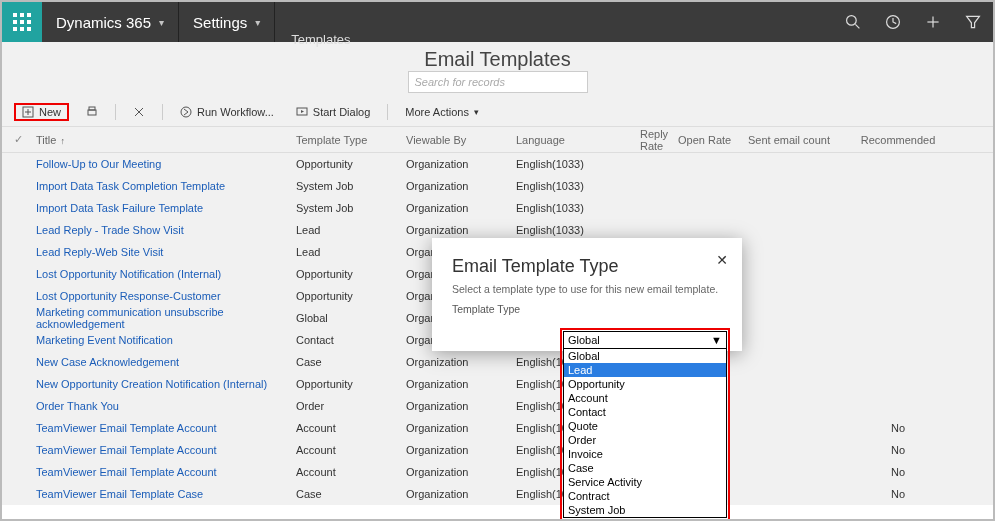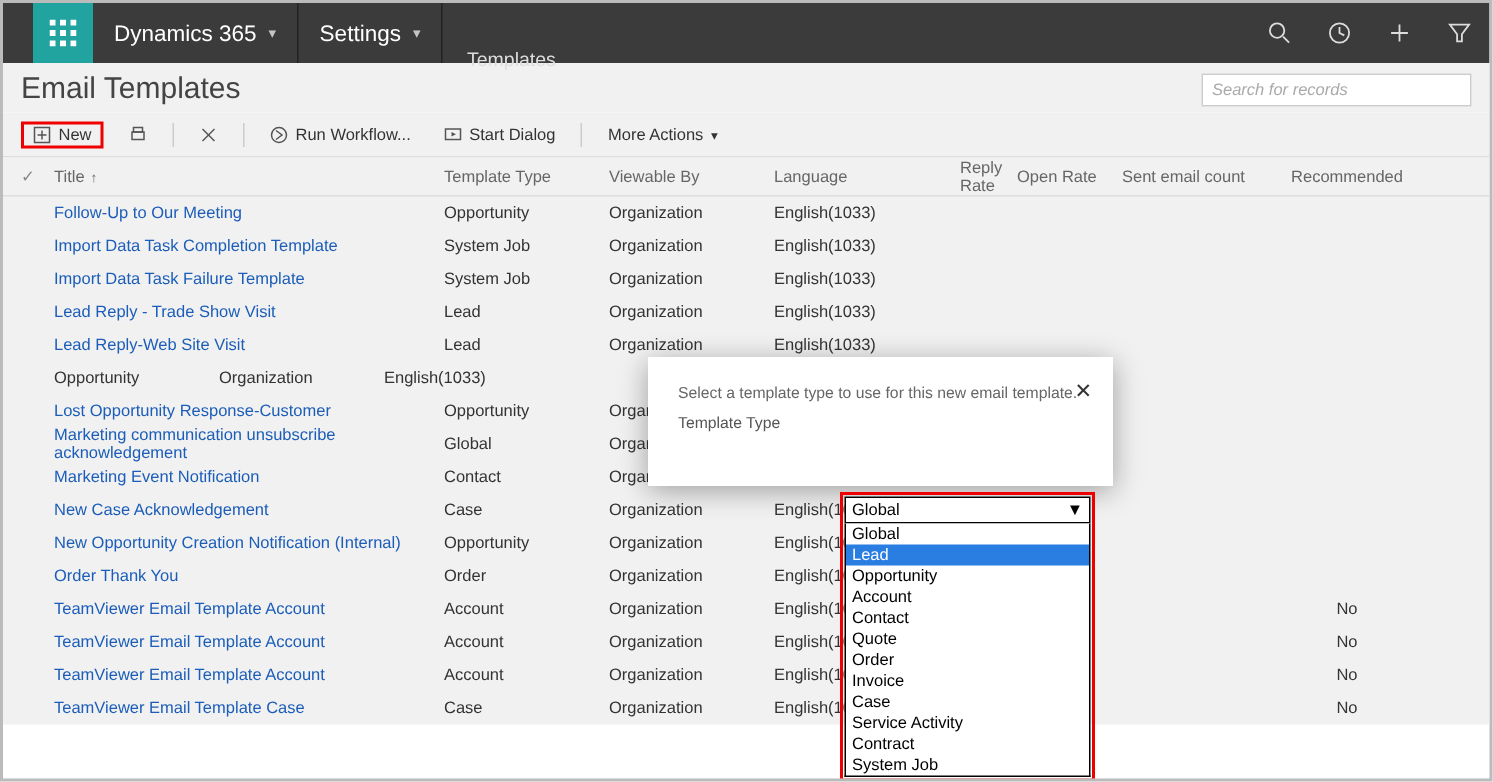--- a/index.html
+++ b/index.html
@@ -1,31 +1,31 @@
 <!DOCTYPE html>
 <html><head>
 <meta charset="utf-8">
 <style>
   * { box-sizing: border-box; margin: 0; padding: 0; font-family: "Segoe UI", Arial, sans-serif; }
   body { background: #fff; width: 995px; height: 521px; overflow: hidden; position: relative; border: 2px solid #bbb; }
 
   
-  .topnav { height: 40px; background: #3b3b3b; color: #fff; display: flex; align-items: center; padding-left: 20px; }
+  .topnav { height: 40px; background: #3b3b3b; color: #fff; display: flex; align-items: center; }
   .app-tile { width: 40px; height: 40px; background: #21a3a0; display:flex; align-items:center; justify-content:center;}
   .app-tile svg { width:18px; height:18px; fill:#fff;}
   .nav-item { padding: 0 14px; height:40px; display:flex; align-items:center; font-size:15px; color:#fff; cursor:pointer; gap:8px;}
   .nav-item .chev { font-size:10px; opacity:.7;}
   .nav-divider { width:1px; height:40px; background:#222; }
   .nav-sub { font-size:13px; color:#ddd; padding:0 16px;margin-top:34px;}
   .nav-right { margin-left:auto; display:flex; align-items:center; }
   .nav-icon { width:40px; height:40px; display:flex; align-items:center; justify-content:center; color:#ddd; cursor:pointer; }
   .nav-icon svg { width:16px; height:16px; stroke:#ddd; fill:none; stroke-width:1.5;}
 
   
-  .page-head { display:flex; align-items:center; justify-content:space-between; padding:6px 12px 4px 12px; background:#f1f1f1;}
+  .page-head { display:flex; align-items:center; justify-content:space-between; padding:6px 12px 4px 12px; background:#f1f1f1;flex-direction:column;}
   .page-title { font-size:20px; font-weight:300; color:#444;}
   .search-box { width:180px; height:22px; border:1px solid #ccc; background:#fff; font-size:11px; padding:2px 6px; color:#888; font-style:italic;}
   .search-box::placeholder { color:#aaa; font-style:italic;}
 
   
   .toolbar { height:30px; background:#f1f1f1; display:flex; align-items:center; gap:12px; padding:0 12px; font-size:11px; color:#333; border-bottom:1px solid #ddd;}
   .tbtn { display:flex; align-items:center; gap:5px; cursor:pointer; padding:3px 5px;}
   .tbtn.new { border:2px solid #e00; padding:1px 6px;}
   .tbtn svg { width:12px; height:12px; fill:#555;}
   .tsep { width:1px; height:16px; background:#ccc;}
@@ -220,20 +220,21 @@
         <div class="col-title"><a href="#">Lead Reply-Web Site Visit</a></div>
         <div class="col-type">Lead</div>
         <div class="col-view">Organization</div>
         <div class="col-lang">English(1033)</div>
         <div class="col-reply"></div>
         <div class="col-open"></div>
         <div class="col-sent"></div>
         <div class="col-rec"></div>
       </div>
       <div class="grid-row">
+        <div class="col-title"><a href="#">Lost Opportunity Notification (Internal)</a></div>
         <div class="col-type">Opportunity</div>
         <div class="col-view">Organization</div>
         <div class="col-lang">English(1033)</div>
         <div class="col-reply"></div>
         <div class="col-open"></div>
         <div class="col-sent"></div>
         <div class="col-rec"></div>
       </div>
       <div class="grid-row">
         <div class="col-title"><a href="#">Lost Opportunity Response-Customer</a></div>
@@ -333,20 +334,21 @@
         <div class="col-reply"></div>
         <div class="col-open"></div>
         <div class="col-sent"></div>
         <div class="col-rec">No</div>
       </div>
     </div>
 </div>
 
 <div class="dialog">
   <div class="close">✕</div>
+  <h2>Email Template Type</h2>
   <p>Select a template type to use for this new email template.</p>
   <div class="dlg-row">
     <div class="dlg-label">Template Type</div>
   </div>
 </div>
 
 <div class="dropdown-wrap">
   <div class="sel-box">
     <span>Global</span>
     <span>▼</span>

